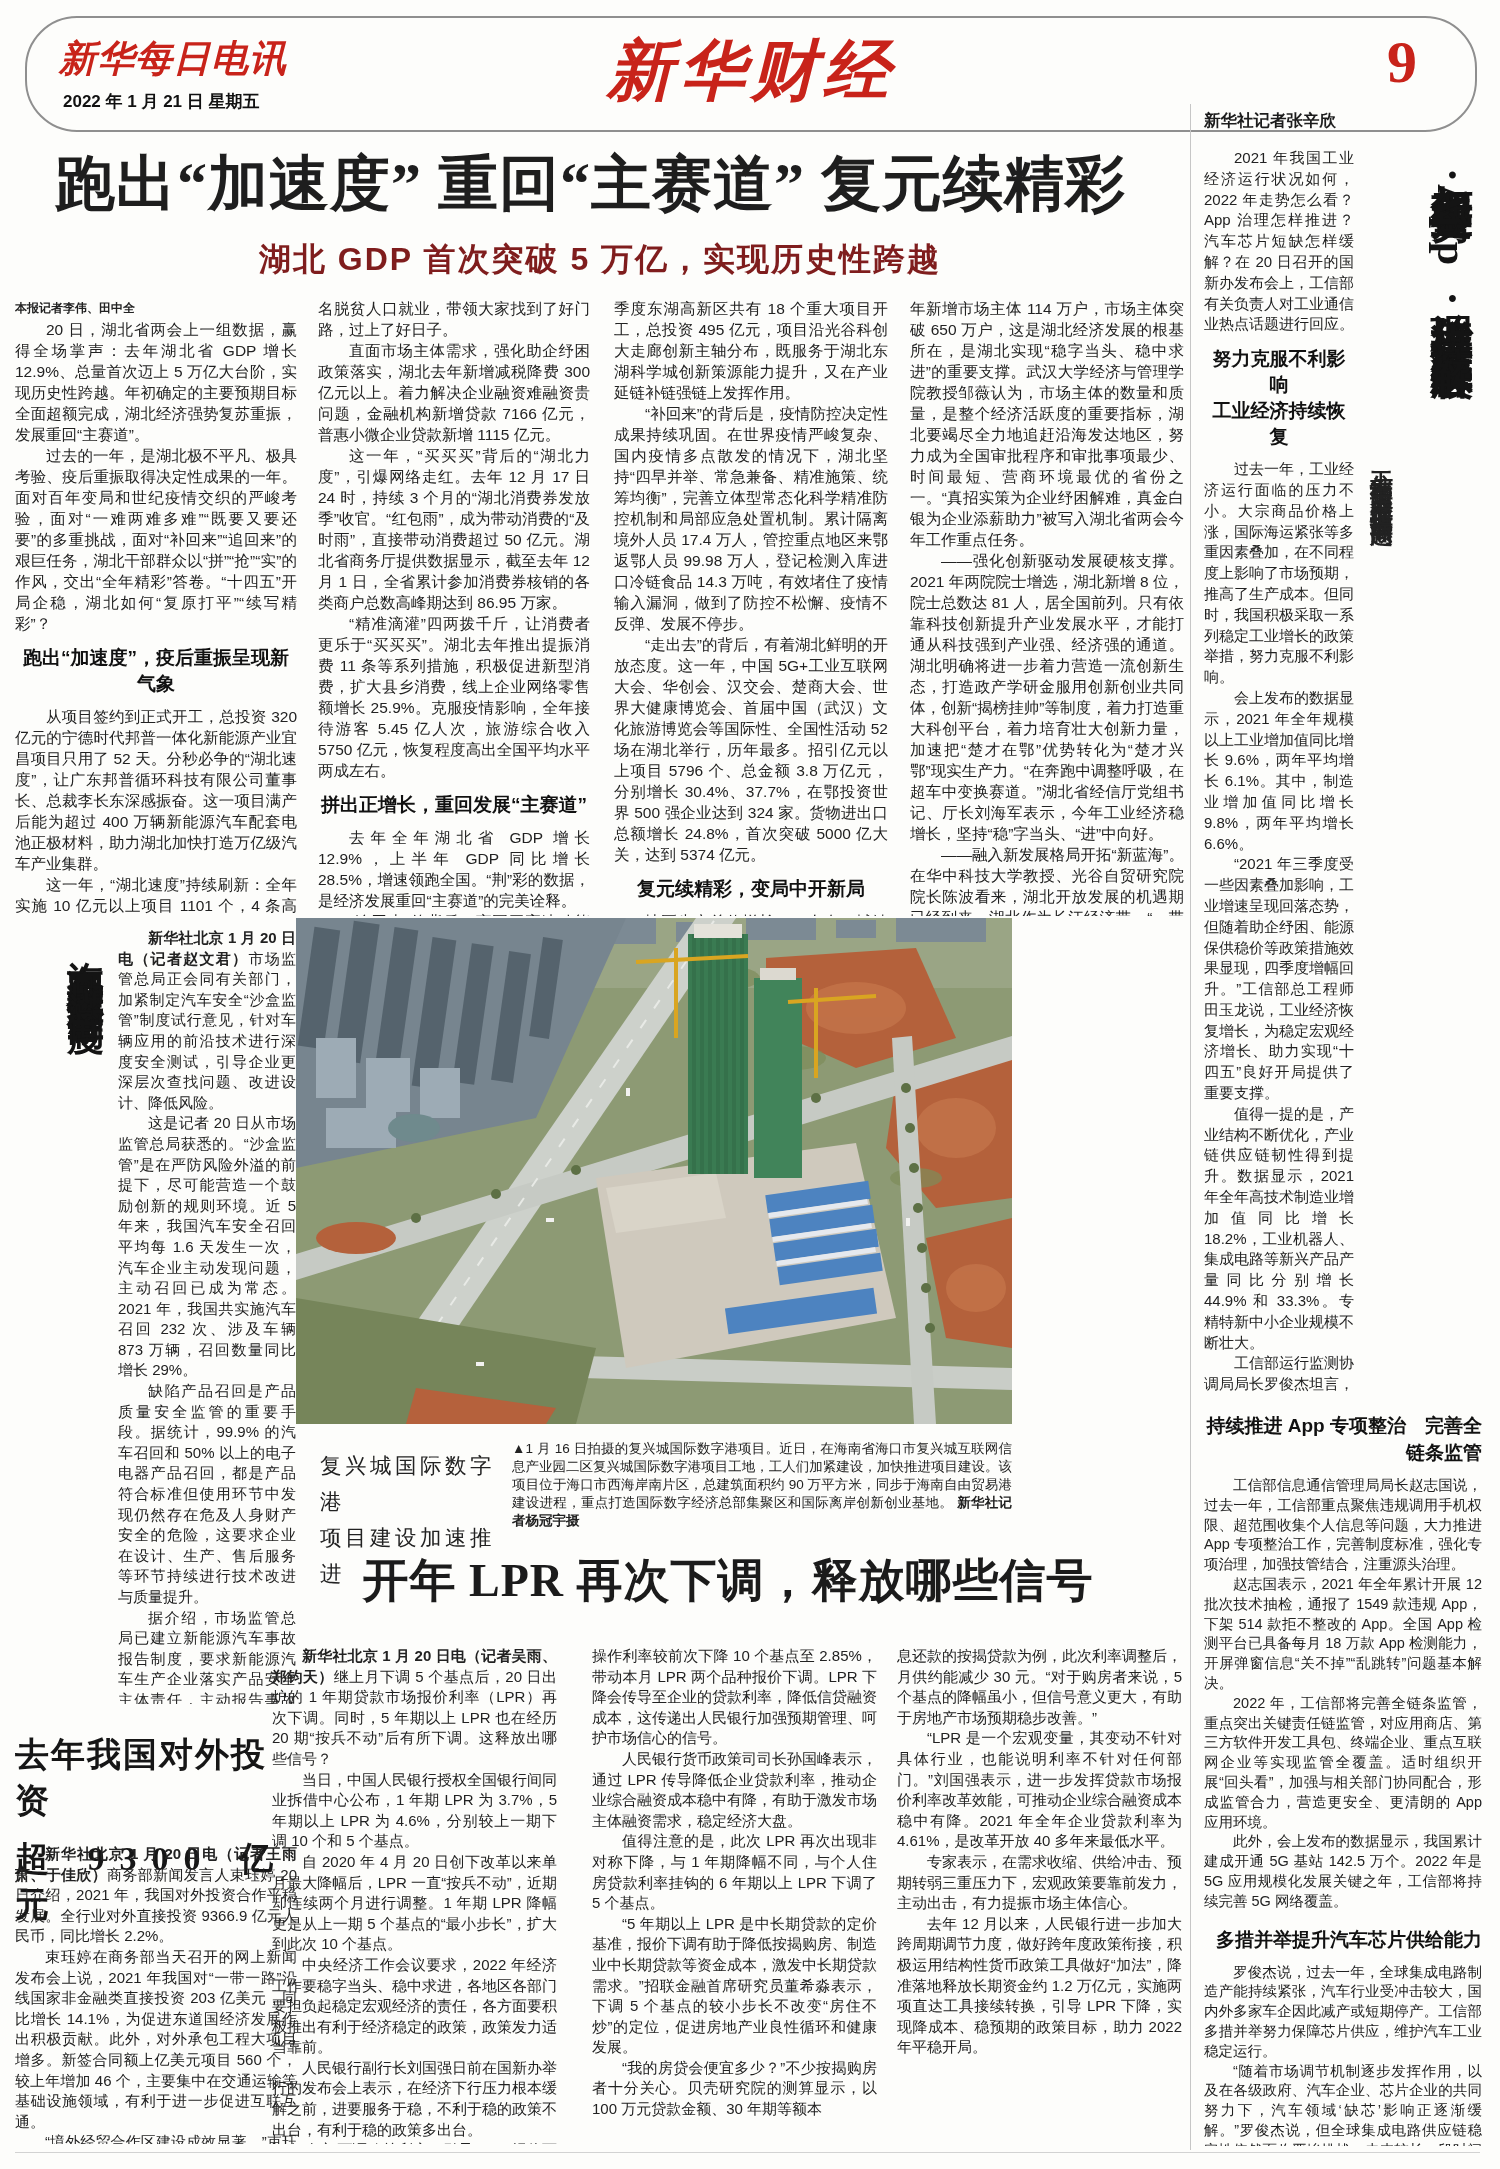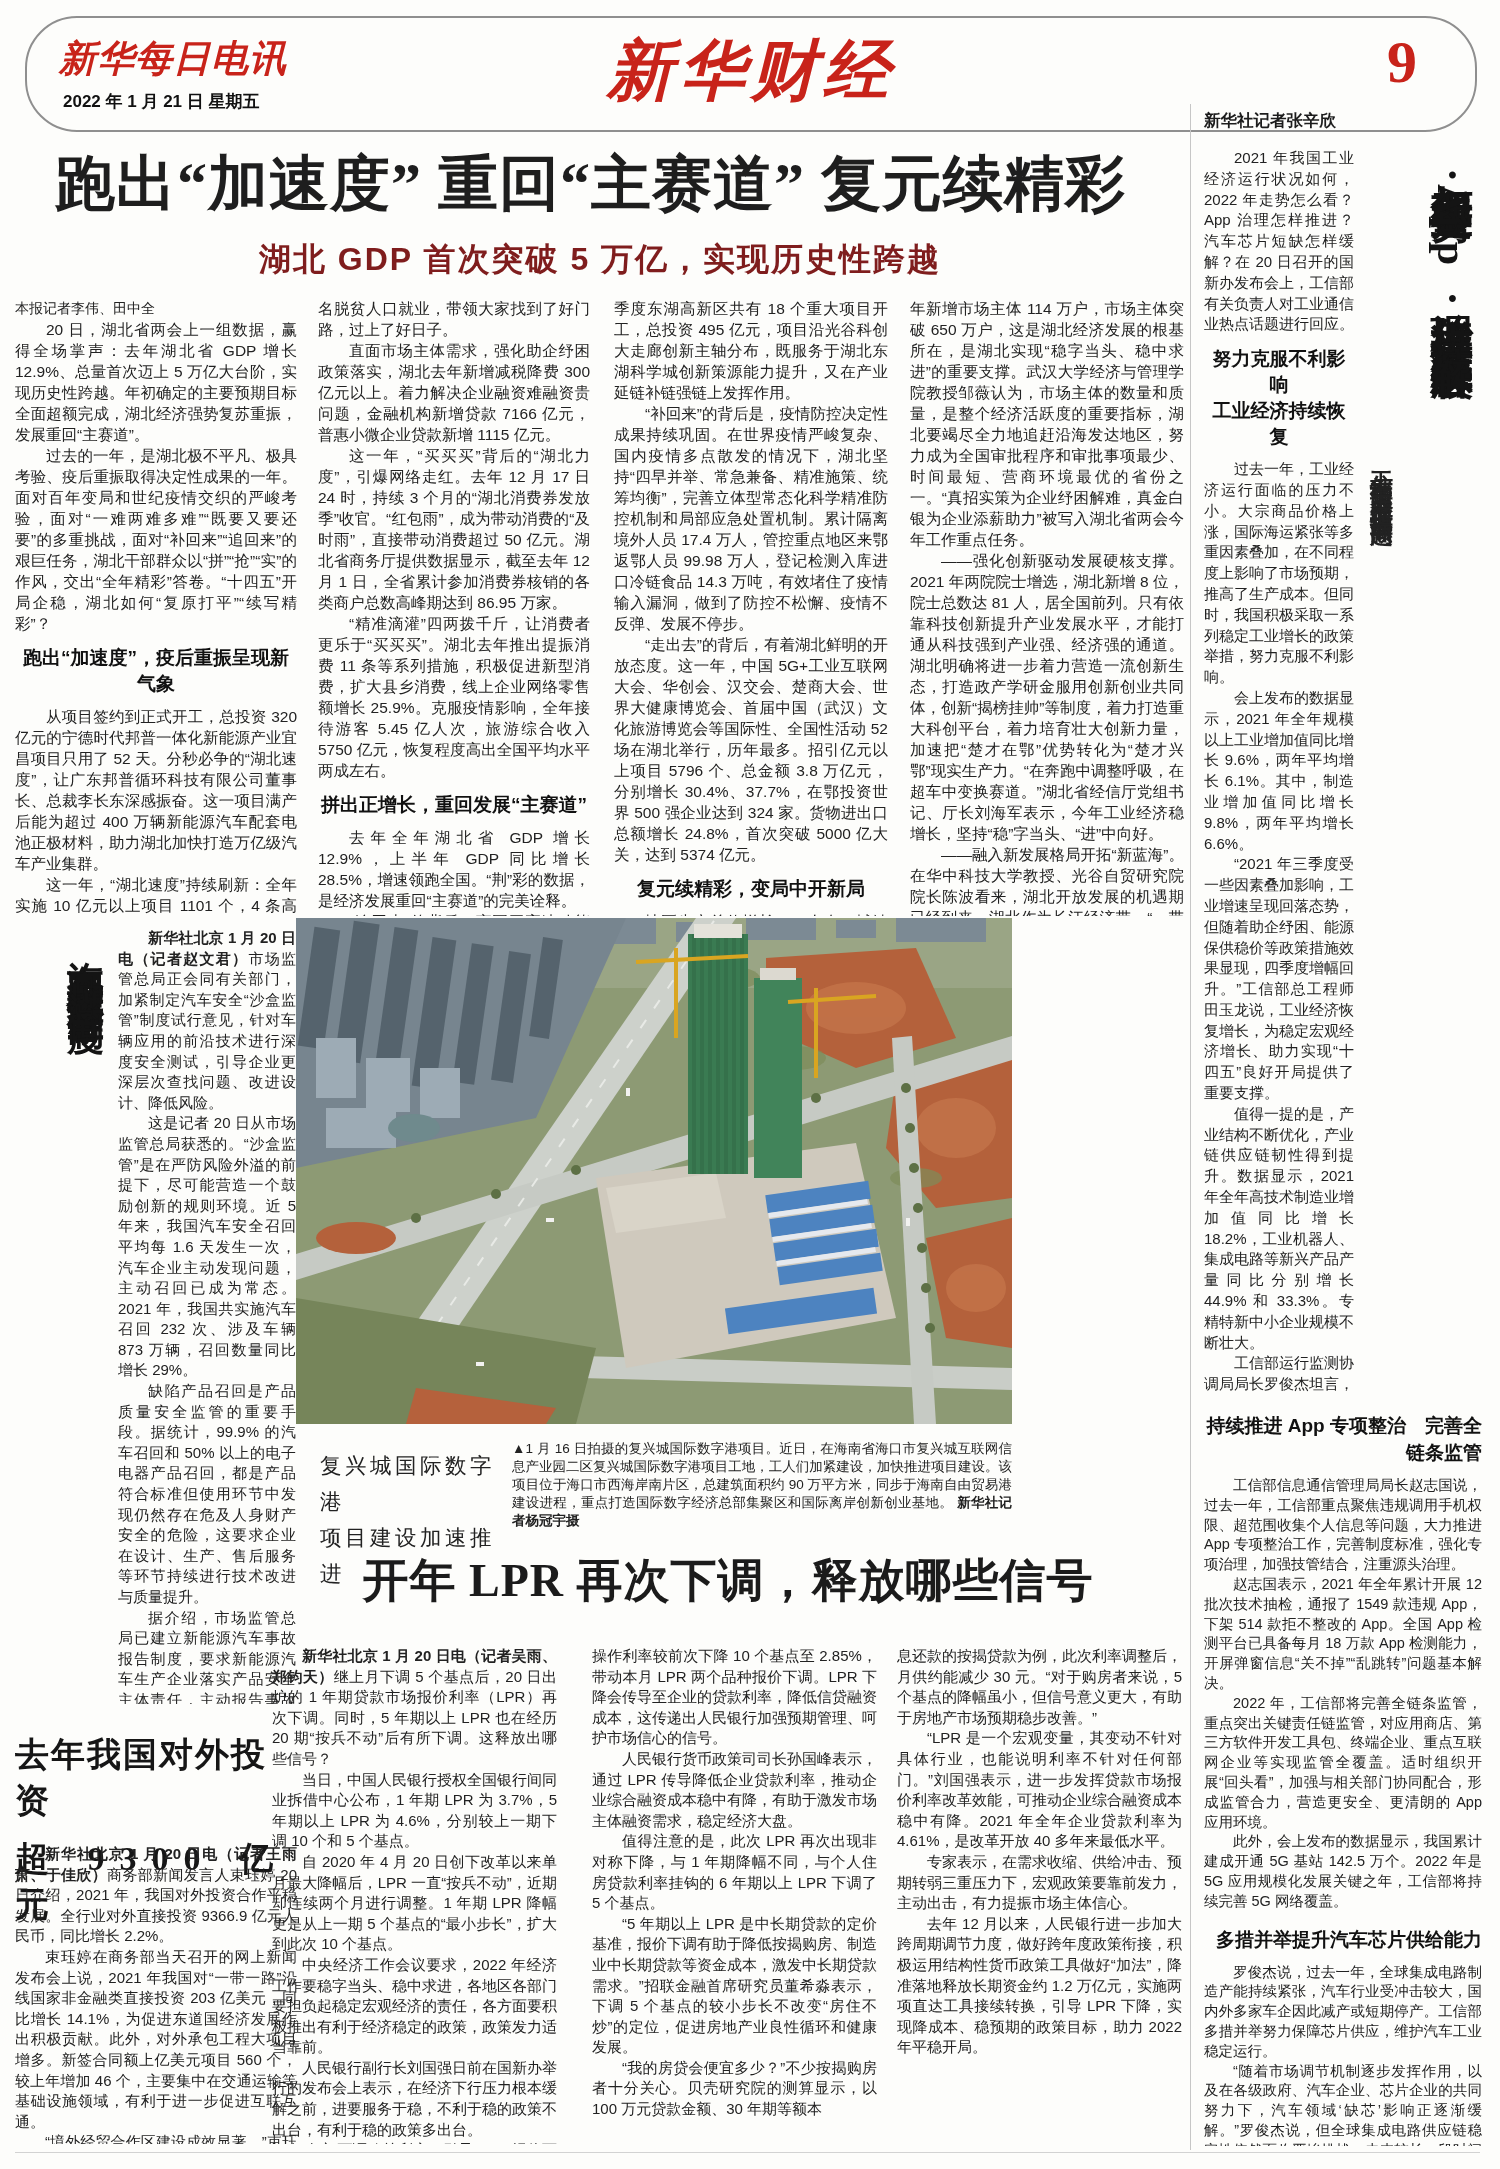--- a/index.html
+++ b/index.html
@@ -18,21 +18,21 @@
   
   .headline{left:55px;top:144px;width:1130px;font-family:"Liberation Serif","DejaVu Serif",serif;font-weight:900;font-size:60px;color:#1e1e1e;white-space:nowrap;letter-spacing:1px;}
   .subheadline{left:15px;top:238px;width:1170px;text-align:center;font-size:32px;font-weight:700;color:#7f1d1d;letter-spacing:2px;}
   
   .ncol{font-size:15.5px;line-height:21px;text-align:justify;overflow:hidden;color:#222;}
   .ncol p{margin:0;}
   .bp{text-indent:2em;}
   .bp.cont{text-indent:0;}
   .bp b{font-weight:700;}
   h4.sub{margin:11px 0 9px 0;font-family:"Liberation Sans",sans-serif;font-weight:800;font-size:19px;line-height:26px;text-align:center;text-indent:0;color:#111;}
-  .byline{font-weight:400;font-size:14px;margin:0 0 12px 0;}
+  .byline{font-weight:700;font-size:12px;margin:0 0 12px 0;}
   
   .vhead{writing-mode:vertical-rl;font-family:"Liberation Serif","DejaVu Serif",serif;font-weight:700;font-size:37px;letter-spacing:3px;color:#141414;}
   
   .invest-h{font-family:"Liberation Serif","DejaVu Serif",serif;font-weight:900;color:#161616;text-align:left;}
   .invest-h .l1{font-size:34px;letter-spacing:2px;}
   .invest-h .l2{font-size:34px;letter-spacing:15px;margin-top:12px;}
   
   .photo{left:296px;top:918px;width:716px;height:506px;overflow:hidden;background:#8d9a74;}
   
   .cap-big{left:320px;top:1448px;width:180px;font-family:"Liberation Serif","DejaVu Serif",serif;font-size:21.5px;line-height:36px;letter-spacing:3.5px;color:#222;white-space:pre-line;}

